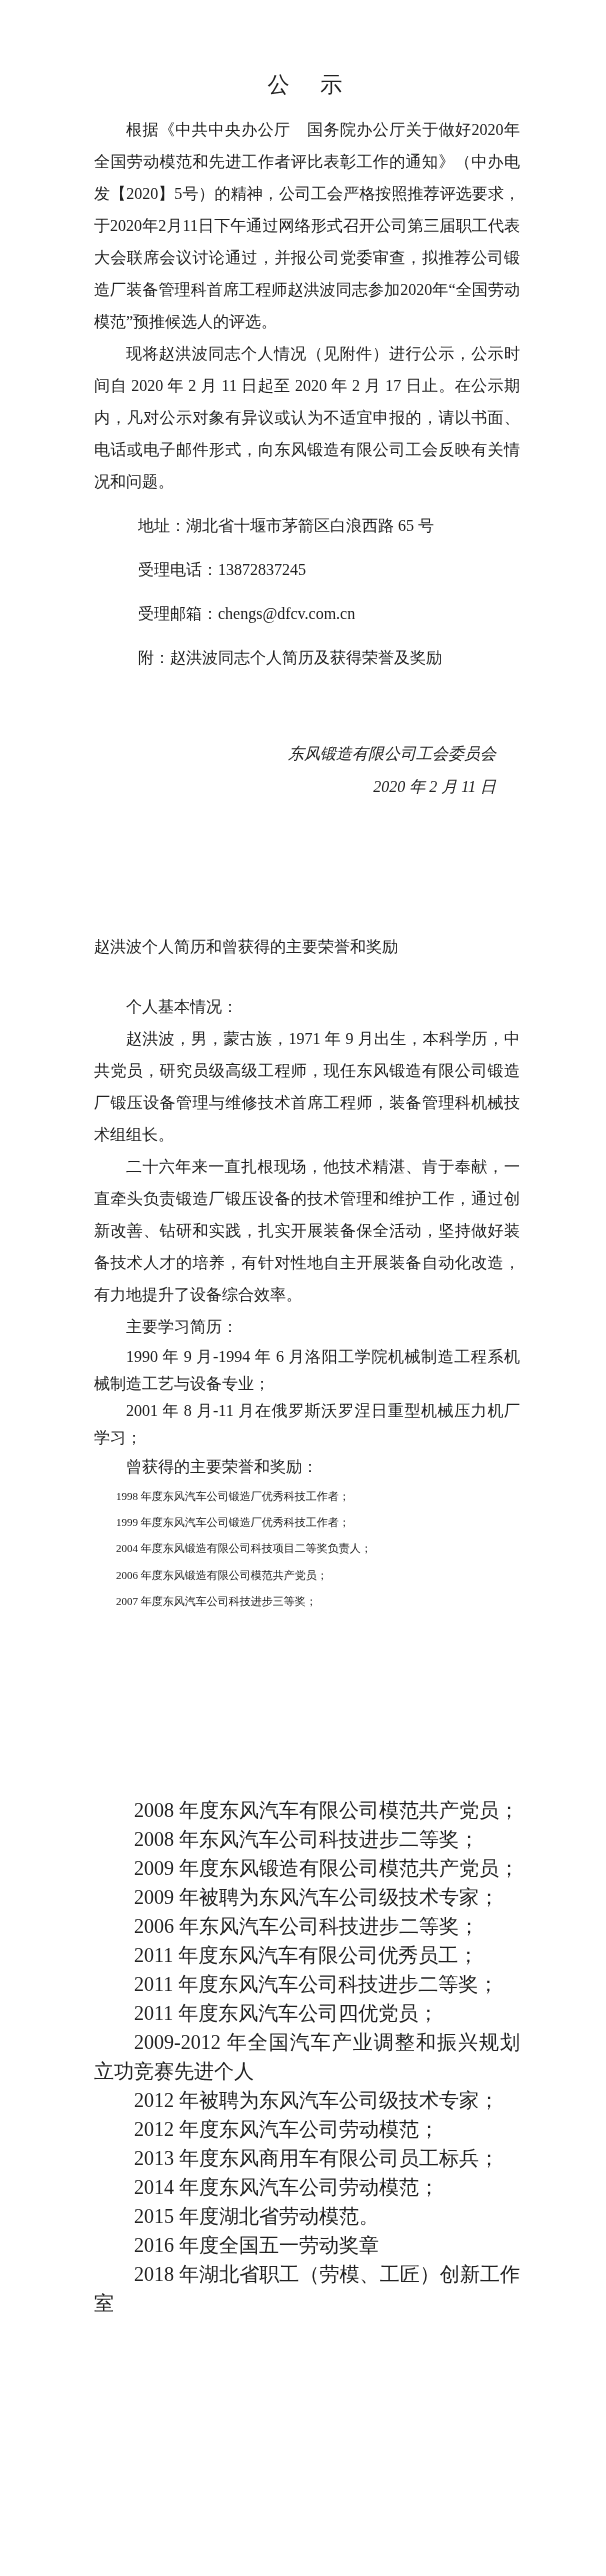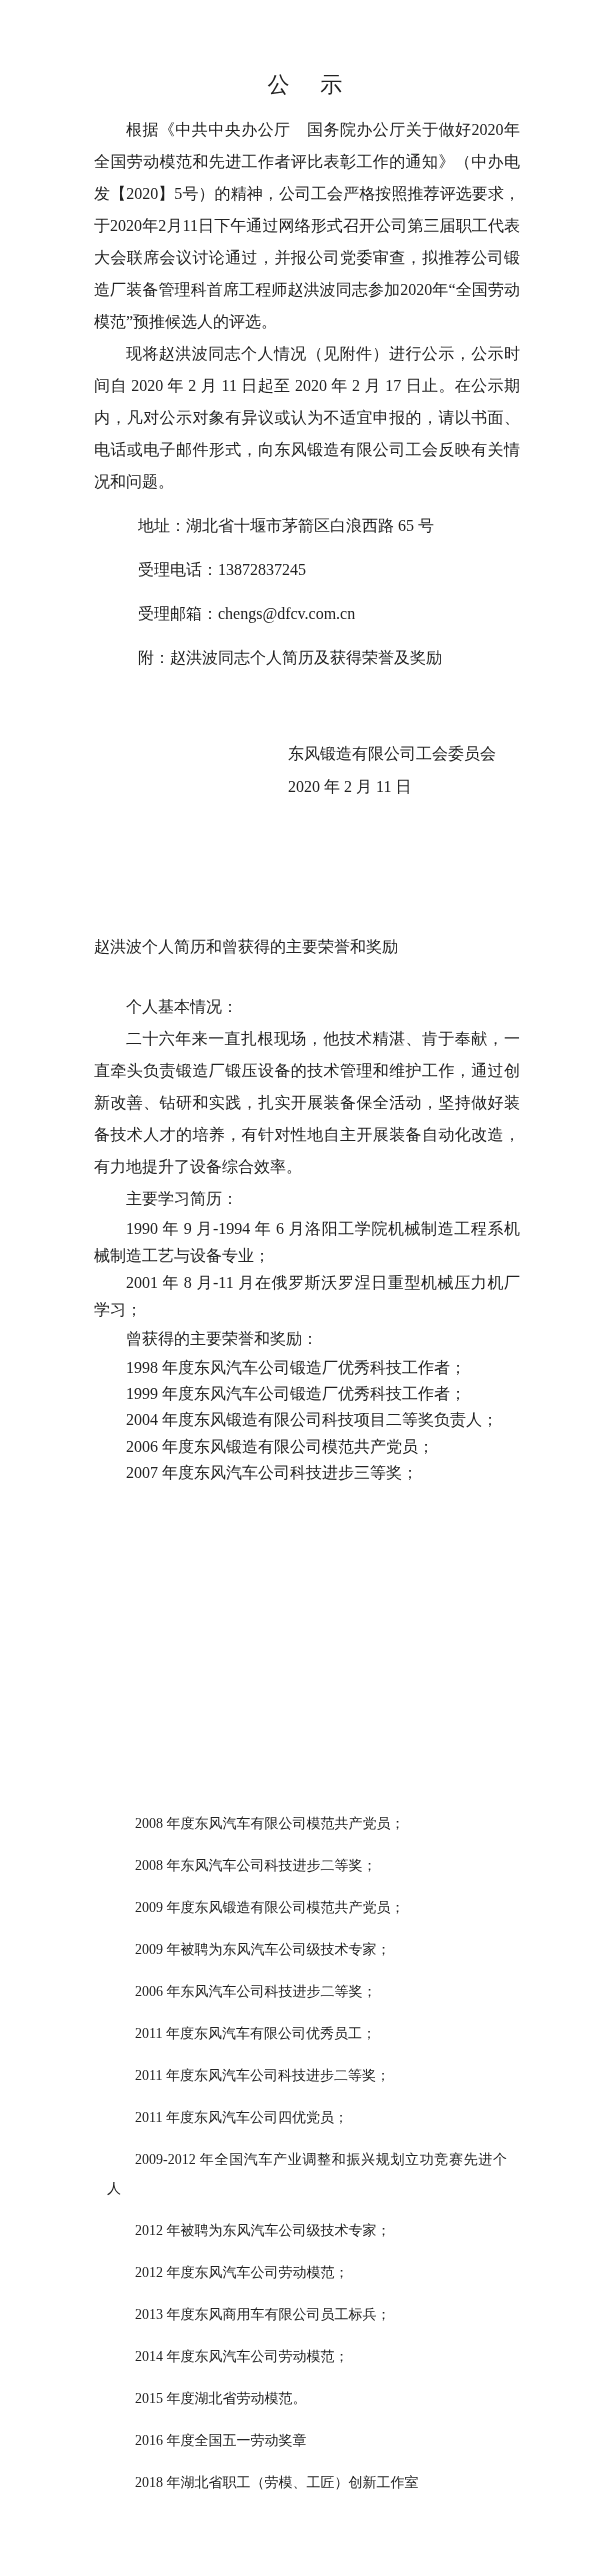--- a/index.html
+++ b/index.html
@@ -63,40 +63,41 @@
     margin: 12px;
   }
   .edu-item {
     font-size: 16px;
     line-height: 27px;
     text-align: justify;
     text-indent: 2em;
     margin: 0;
   }
   .award-p2 {
-    font-size: 16px;
+    font-size: 11px;
     line-height: 26.4px;
     text-indent: 2em;
     margin: 0;
   }
   .award-p3 {
-    font-size: 14px;
+    font-size: 20px;
     line-height: 29px;
     text-align: justify;
     text-indent: 2em;
-    margin: 13px;
+    margin: 0;
   }
   .sig-block {
     margin-top: 63px;
     margin-right: 24px;
     text-align: right;
   }
   .sig-inner {
     display: inline-block;
-    text-align: left;
+    text-align: right;
+    font-style: italic;
   }
   .sig-line {
     font-size: 16px;
     line-height: 33px;
     margin: 0;
   }
 </style>
 </head>
 <body>
 
@@ -117,20 +118,21 @@
           <p class="sig-line">2020 年 2 月 11 日</p>
         </div>
       </div>
     </div>
   </div>
 
   <div class="page page2">
     <div class="content">
       <h2 class="heading">赵洪波个人简历和曾获得的主要荣誉和奖励</h2>
       <p class="para">个人基本情况：</p>
+      <p class="para">赵洪波，男，蒙古族，1971 年 9 月出生，本科学历，中共党员，研究员级高级工程师，现任东风锻造有限公司锻造厂锻压设备管理与维修技术首席工程师，装备管理科机械技术组组长。</p>
       <p class="para">二十六年来一直扎根现场，他技术精湛、肯于奉献，一直牵头负责锻造厂锻压设备的技术管理和维护工作，通过创新改善、钻研和实践，扎实开展装备保全活动，坚持做好装备技术人才的培养，有针对性地自主开展装备自动化改造，有力地提升了设备综合效率。</p>
       <p class="para">主要学习简历：</p>
       <p class="edu-item">1990 年 9 月-1994 年 6 月洛阳工学院机械制造工程系机械制造工艺与设备专业；</p>
       <p class="edu-item">2001 年 8 月-11 月在俄罗斯沃罗涅日重型机械压力机厂学习；</p>
       <p class="para">曾获得的主要荣誉和奖励：</p>
       <p class="award-p2">1998 年度东风汽车公司锻造厂优秀科技工作者；</p>
       <p class="award-p2">1999 年度东风汽车公司锻造厂优秀科技工作者；</p>
       <p class="award-p2">2004 年度东风锻造有限公司科技项目二等奖负责人；</p>
       <p class="award-p2">2006 年度东风锻造有限公司模范共产党员；</p>
       <p class="award-p2">2007 年度东风汽车公司科技进步三等奖；</p>

